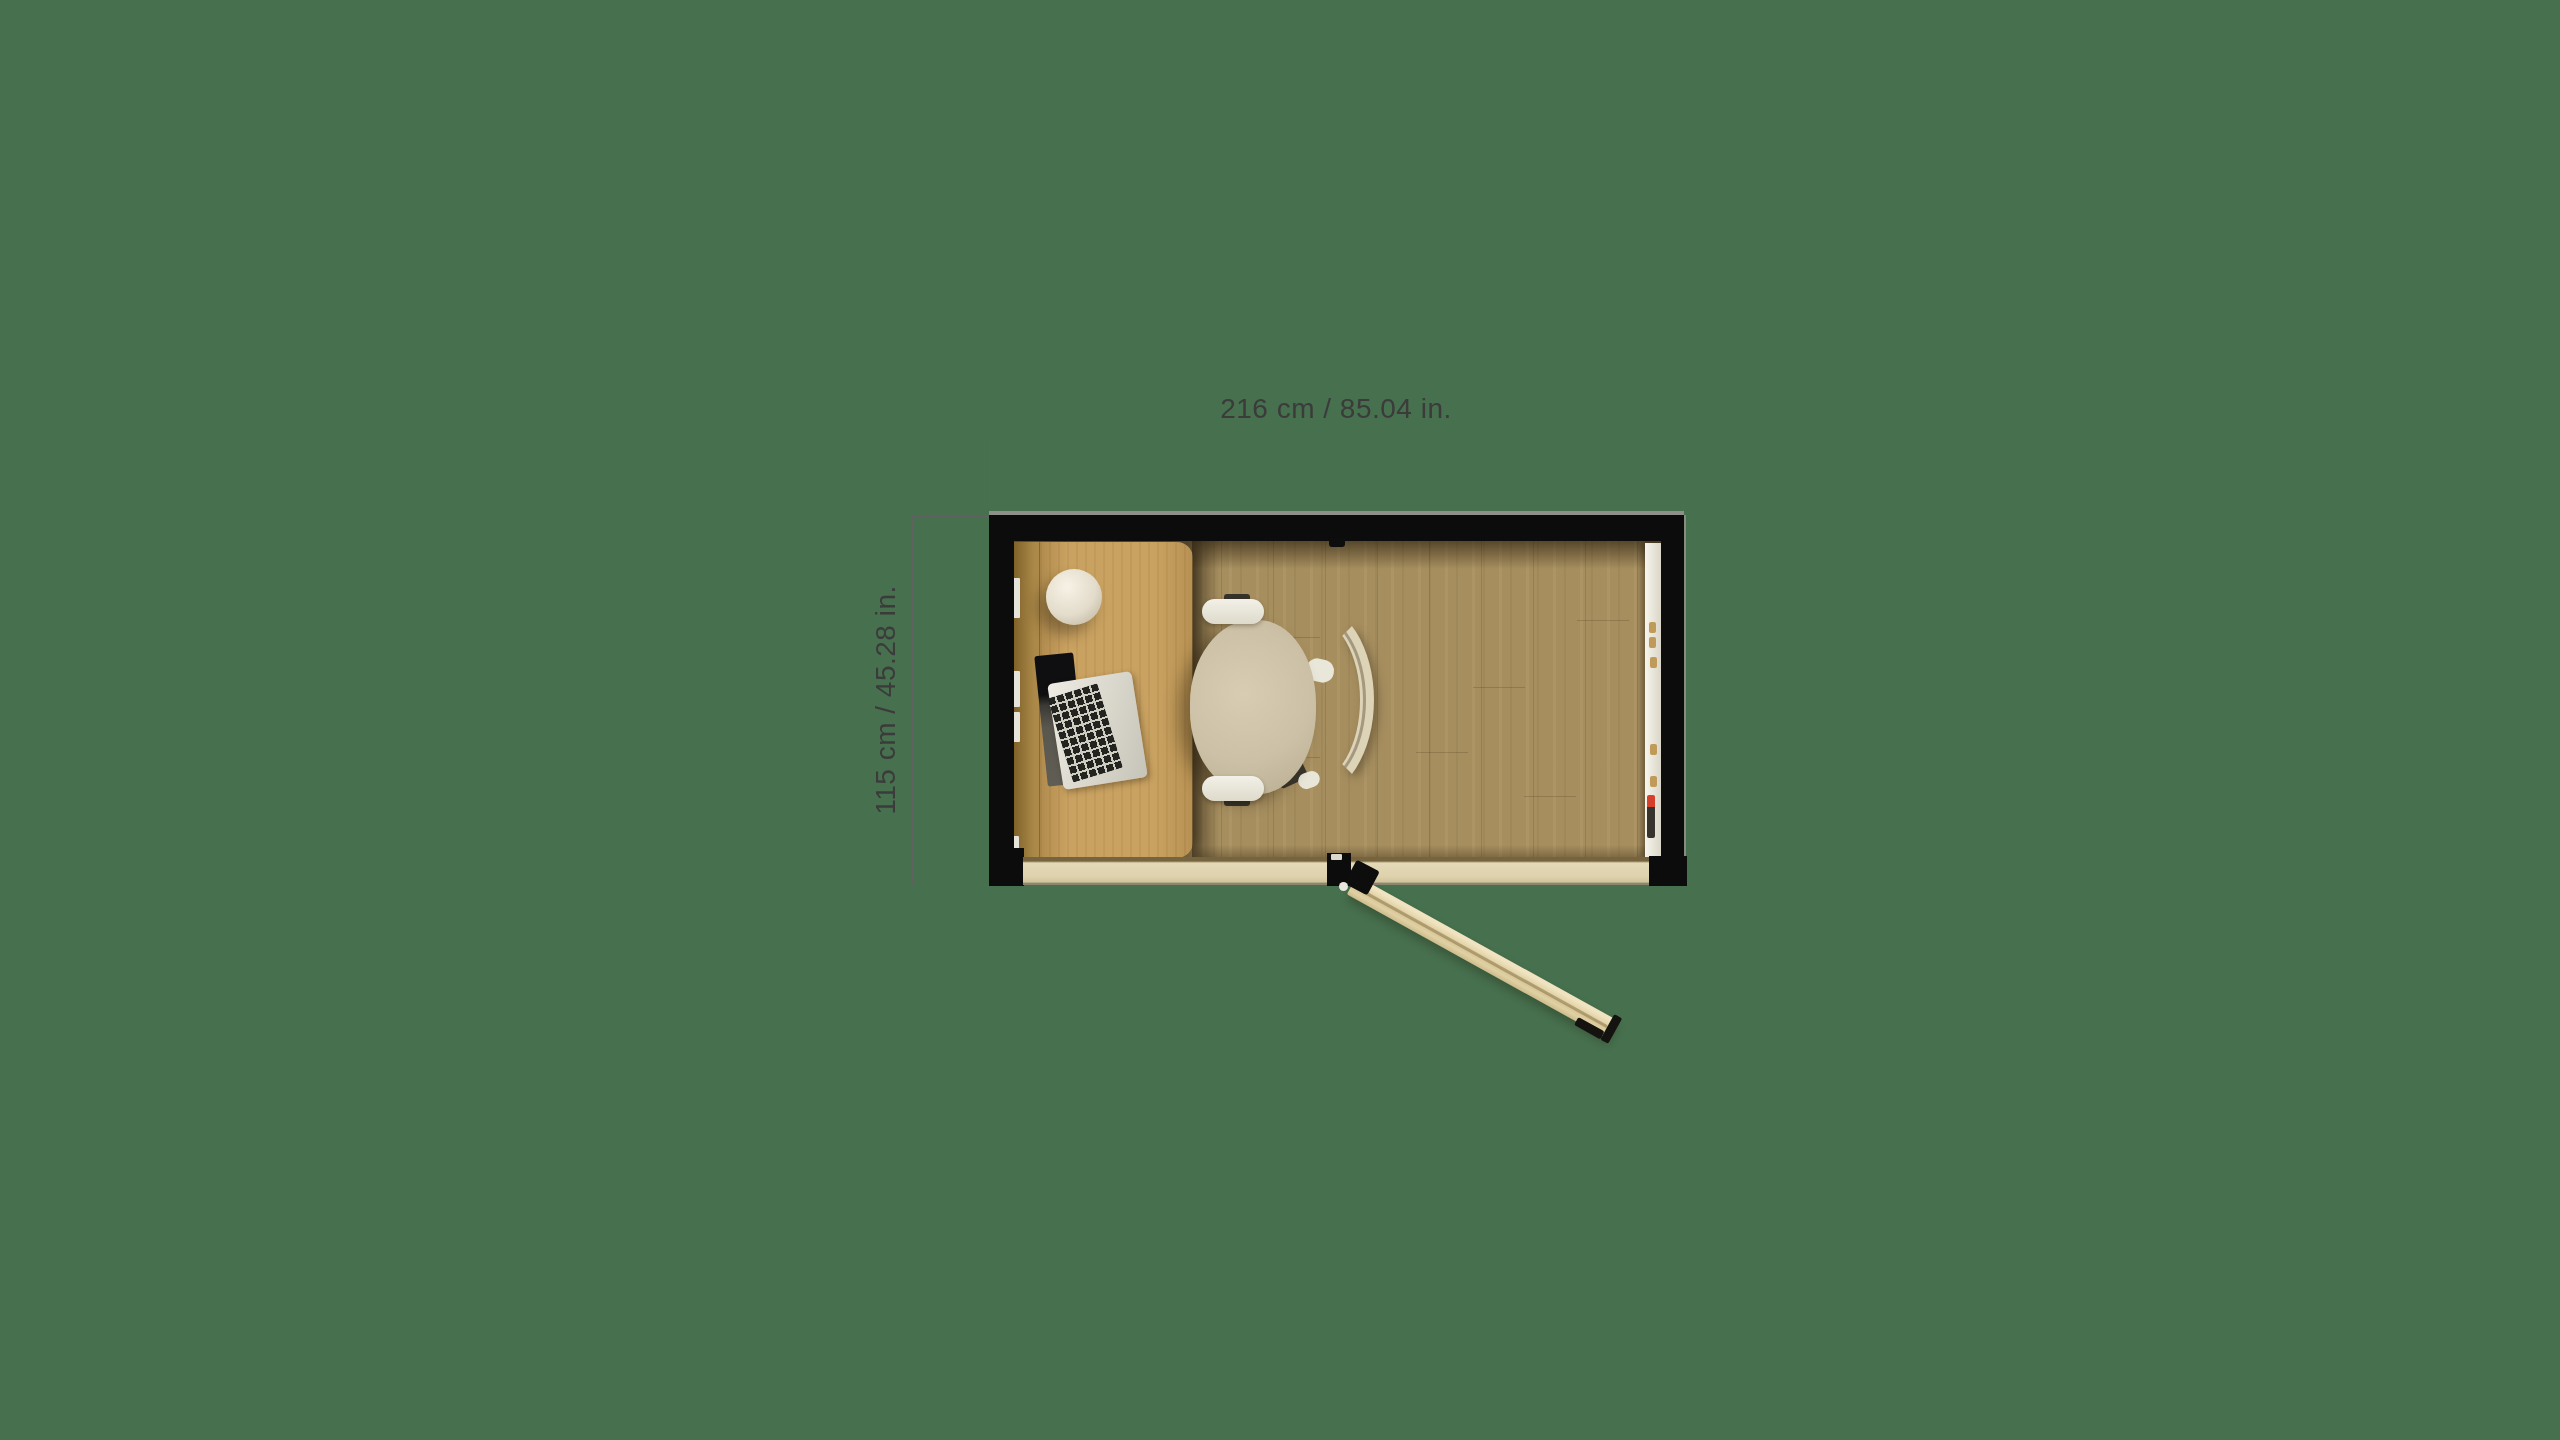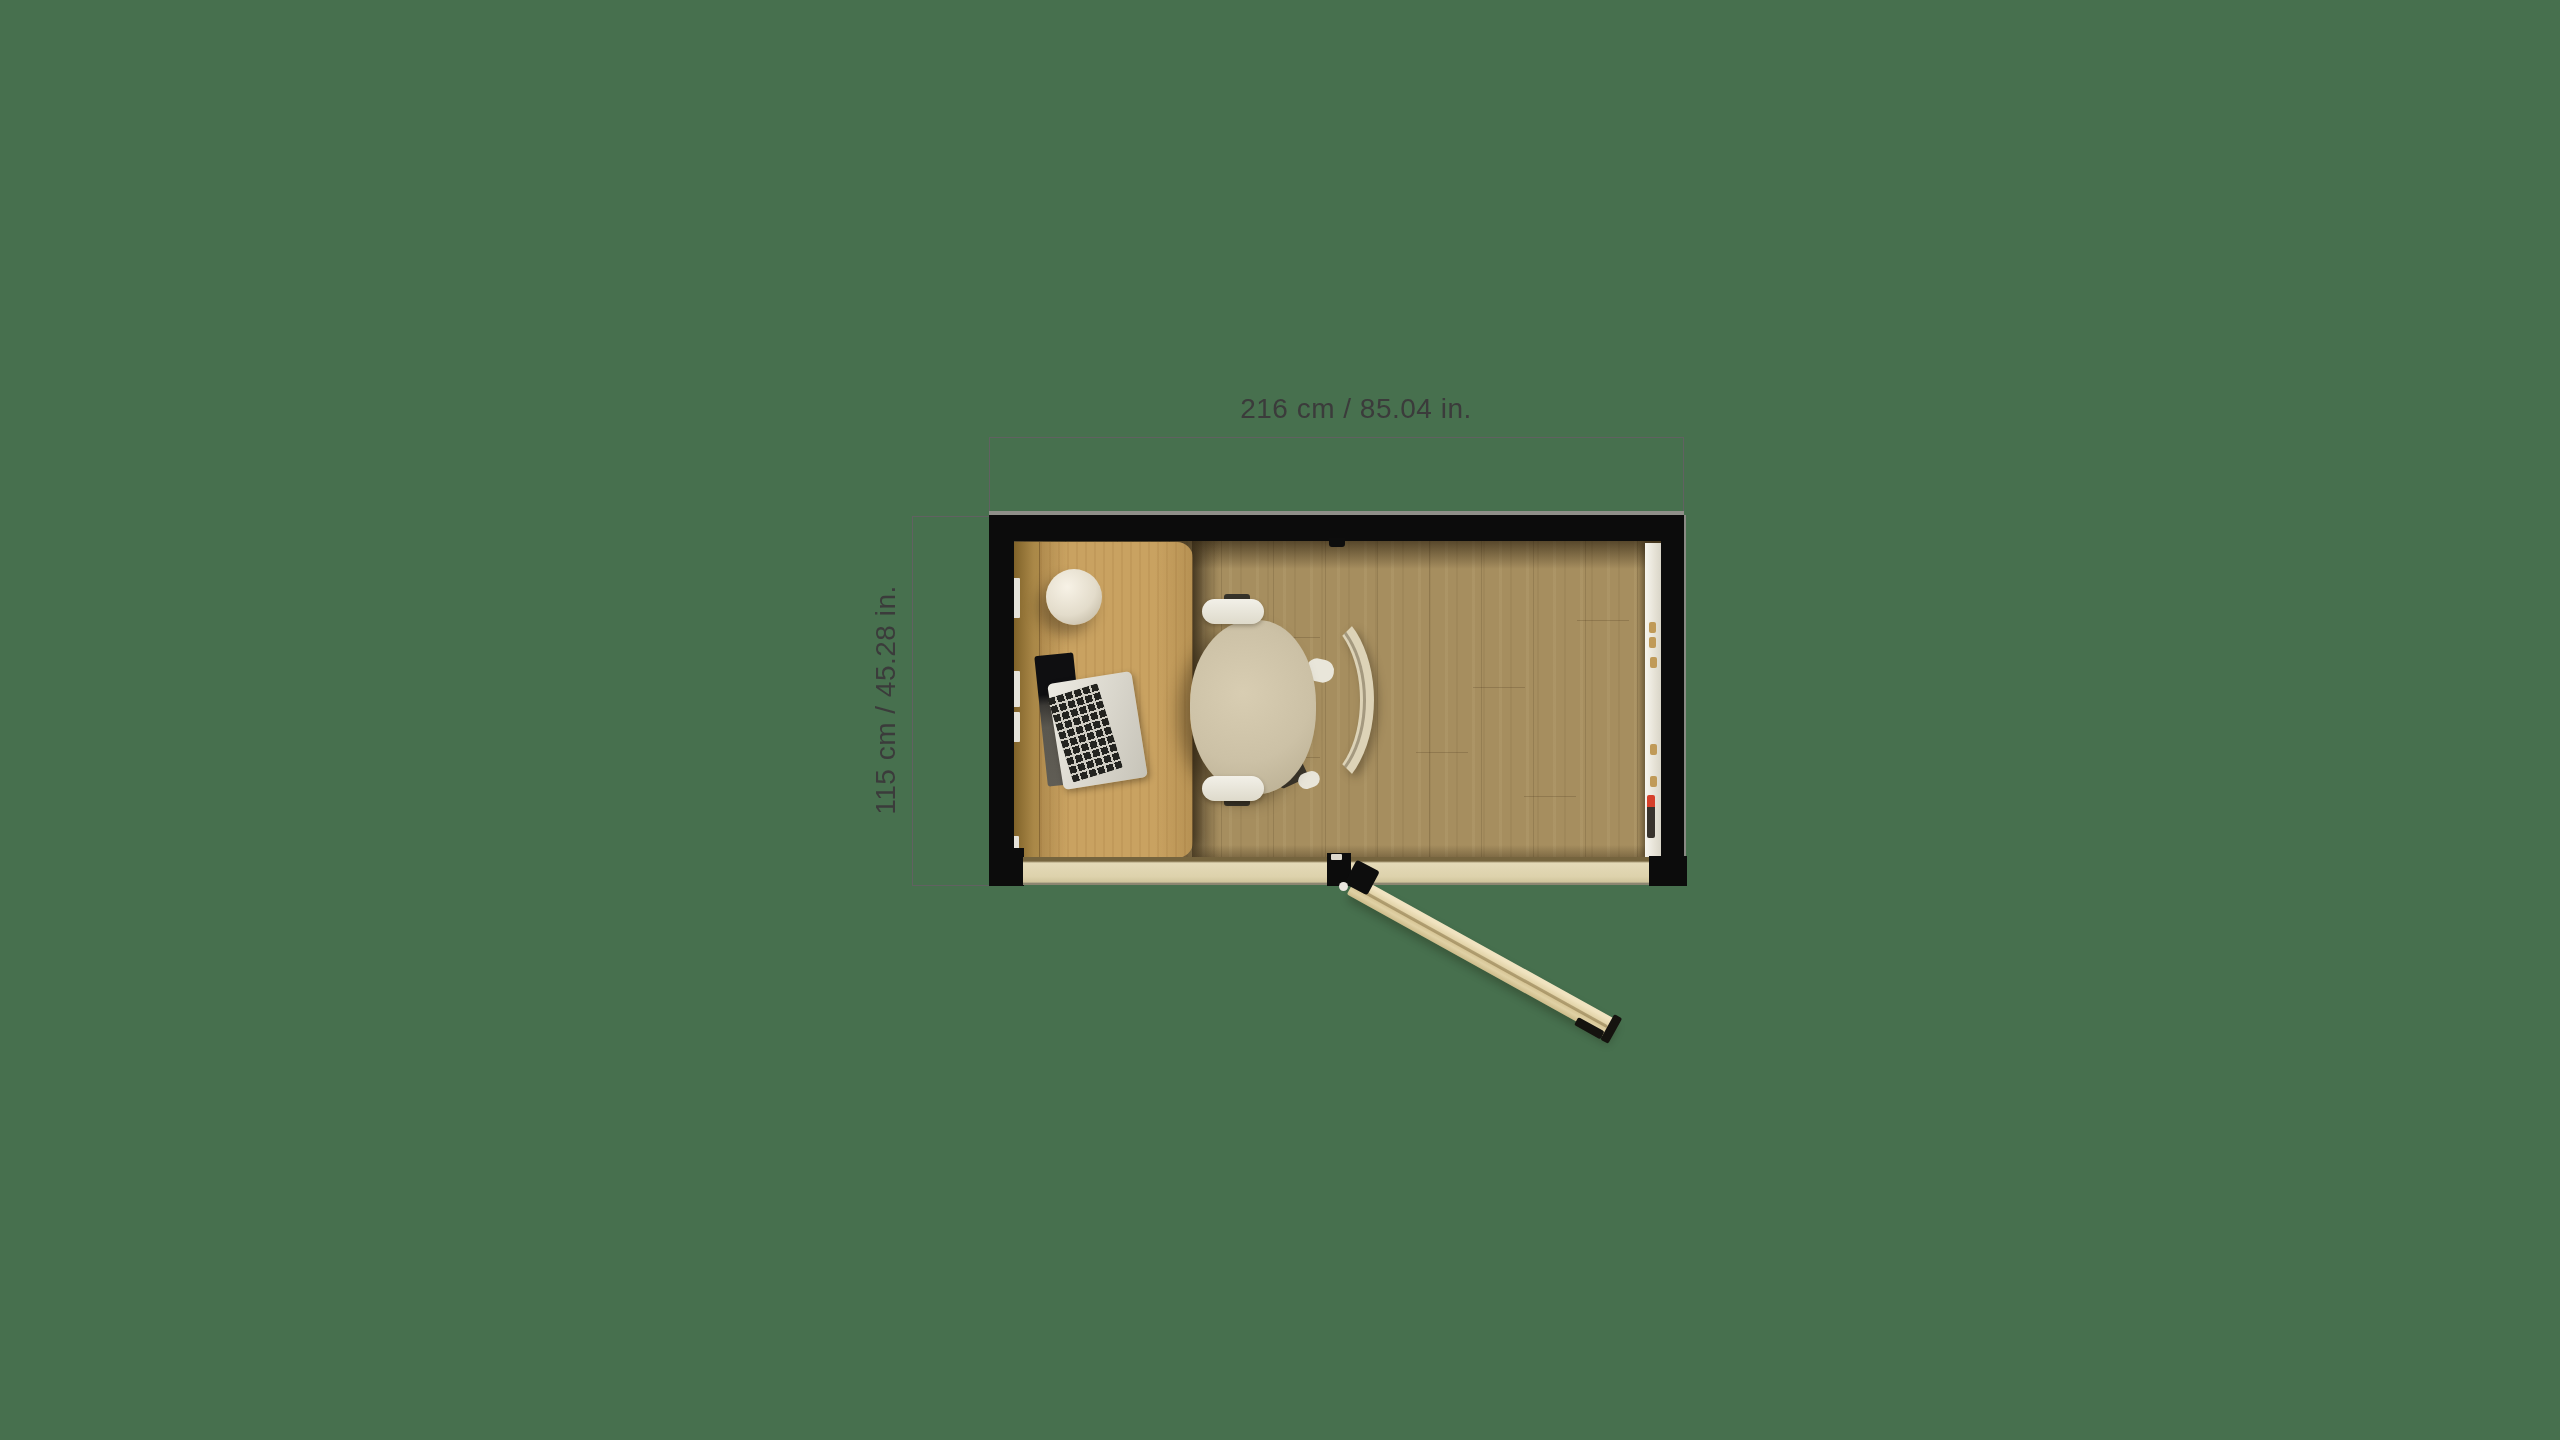--- a/index.html
+++ b/index.html
@@ -11,21 +11,21 @@
     position:relative;
   }
   .abs{position:absolute;}
 
   
   .dim-line{background:#616161;}
   .dim-label{
     color:#3b3b3b;font-size:28px;letter-spacing:.5px;
     white-space:nowrap;
   }
-  #label-width{left:1336px;top:409px;transform:translate(-50%,-50%);margin-left:20px;}
+  #label-width{left:1336px;top:409px;transform:translate(-50%,-50%);}
   #label-height{left:886px;top:700px;transform:translate(-50%,-50%) rotate(-90deg);}
 
   #dim-h{left:989px;top:437px;width:695px;height:1px;}
   #dim-h-ext-l{left:989px;top:437px;width:1px;height:79px;}
   #dim-h-ext-r{left:1683px;top:437px;width:1px;height:79px;}
   #dim-v{left:912px;top:516px;width:1px;height:370px;}
   #dim-v-ext-t{left:912px;top:516px;width:77px;height:1px;}
   #dim-v-ext-b{left:912px;top:885px;width:77px;height:1px;}
 
   

